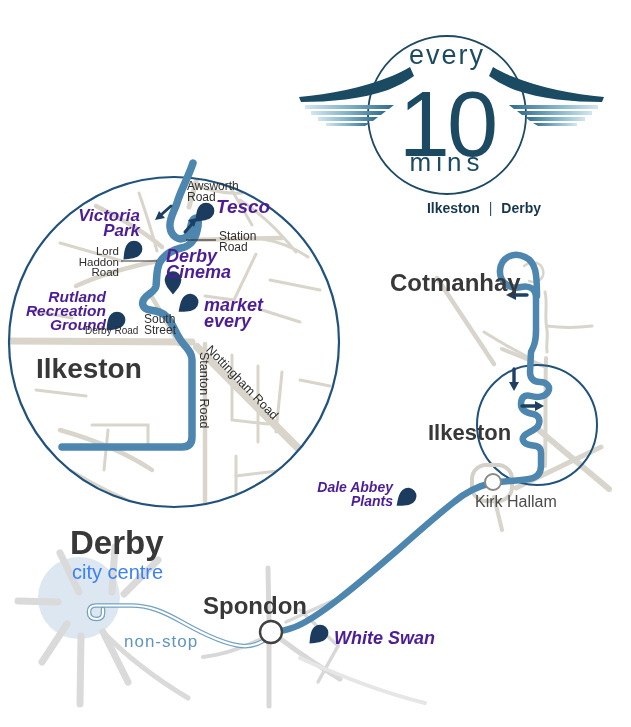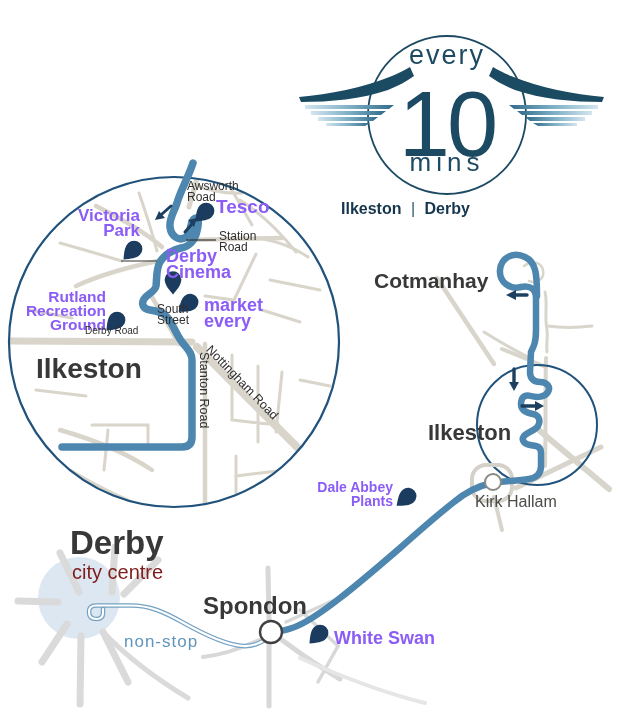--- a/index.html
+++ b/index.html
@@ -1,20 +1,20 @@
 <!DOCTYPE html>
 <html><head>
 <meta charset="utf-8">
 <style>
   html,body{margin:0;padding:0;background:#fff;}
   #stage{position:relative;width:631px;height:727px;background:#fff;overflow:hidden;
          font-family:"Liberation Sans", sans-serif;padding-left:20px;}
   #mapsvg{position:absolute;left:0;top:0;}
   .lbl{position:absolute;white-space:normal;}
-  .nav{color:#8b5cf6;font-weight:bold;}
+  .nav{color:#4c1d95;font-weight:bold;font-style:italic;}
   .town{color:#383838;font-weight:bold;}
   .road{color:#2f2f2f;font-size:12px;line-height:10.5px;}
   .ra{text-align:right;}
   .nowrap{white-space:nowrap;}
   .logo-txt{color:#1d4a63;text-align:center;}
 </style>
 </head>
 <body>
 
 <div id="stage">
@@ -174,43 +174,44 @@
       <polygon points="318,117 378,117 373,121 318,121" fill="url(#wingGrad)"></polygon>
       <polygon points="326,123 370,123 365,126 326,126" fill="url(#wingGrad)"></polygon>
     </g>
   </g>
 </svg>
 
 <div class="lbl logo-txt" style="left:397px;top:40px;width:100px;font-size:27px;letter-spacing:2px;">every</div>
 <div class="lbl logo-txt" style="left:387px;top:62px;width:120px;font-size:92px;line-height:92px;letter-spacing:-3px;margin-top:16px;">10</div>
 <div class="lbl logo-txt" style="left:397px;top:147px;width:100px;font-size:26px;letter-spacing:5px;">mins</div>
 
-<div class="lbl" style="left:341px;top:200px;width:200px;text-align:left;font-size:16px;font-weight:bold;color:#15364d;white-space:nowrap;">
+<div class="lbl" style="left:341px;top:200px;width:200px;text-align:right;font-size:14px;font-weight:bold;color:#15364d;white-space:nowrap;">
   <span>Ilkeston</span>
   <span style="font-weight:400;padding:0 5px;color:#2c5773;">|</span>
   <span>Derby</span>
 </div>
 
 <div class="lbl nav ra" style="left:60px;top:208px;width:80px;font-size:17px;line-height:15px;">Victoria Park</div>
 <div class="lbl nav nowrap" style="left:216px;top:196px;font-size:19px;">Tesco</div>
 <div class="lbl nav" style="left:166px;top:248px;width:64px;font-size:18px;line-height:16px;">Derby Cinema</div>
 <div class="lbl nav ra" style="left:-2px;top:290px;width:108px;font-size:15.5px;line-height:14px;">Rutland Recreation Ground</div>
 <div class="lbl nav" style="left:204px;top:297px;width:70px;font-size:18px;line-height:16px;">market every</div>
 
 <div class="lbl road" style="left:187px;top:181px;width:60px;">Awsworth Road</div>
 <div class="lbl road" style="left:219px;top:231px;width:48px;">Station Road</div>
-<div class="lbl road" style="left:144px;top:304px;width:44px;margin-left:13px;">South Street</div>
+<div class="lbl road ra" style="left:58px;top:246px;width:61px;font-size:11.5px;">Lord Haddon Road</div>
+<div class="lbl road" style="left:144px;top:314px;width:44px;">South Street</div>
 <div class="lbl road nowrap" style="left:85px;top:326px;font-size:10px;">Derby Road</div>
 <div class="lbl road nowrap" style="left:209px;top:352px;font-size:12.5px;transform:rotate(90deg);transform-origin:0 0;">Stanton Road</div>
 <div class="lbl road nowrap" style="left:212px;top:344px;font-size:12.5px;transform:rotate(46deg);transform-origin:0 0;">Nottingham Road</div>
 <div class="lbl town nowrap" style="left:36px;top:353px;font-size:28px;">Ilkeston</div>
 
-<div class="lbl town nowrap" style="left:374px;top:269px;font-size:21px;">Cotmanhay</div>
+<div class="lbl town nowrap" style="left:390px;top:269px;font-size:24px;">Cotmanhay</div>
 <div class="lbl town nowrap" style="left:428px;top:420px;font-size:22px;">Ilkeston</div>
 <div class="lbl nowrap" style="left:475px;top:493px;font-size:16px;color:#4b4b48;">Kirk Hallam</div>
 <div class="lbl nav ra" style="left:300px;top:480px;width:93px;font-size:14px;line-height:14px;">Dale Abbey Plants</div>
 <div class="lbl nav nowrap" style="left:334px;top:628px;font-size:18px;">White Swan</div>
 <div class="lbl town nowrap" style="left:203px;top:592px;font-size:24px;">Spondon</div>
 <div class="lbl town nowrap" style="left:70px;top:524px;font-size:33px;">Derby</div>
-<div class="lbl nowrap" style="left:72px;top:561px;font-size:20px;color:#7f1d1d;">city centre</div>
+<div class="lbl nowrap" style="left:72px;top:561px;font-size:20px;color:#3b82f6;">city centre</div>
 <div class="lbl nowrap" style="left:124px;top:632px;font-size:17px;color:#6095bc;letter-spacing:1px;">non-stop</div>
 
 </div>
 
 </body></html>

